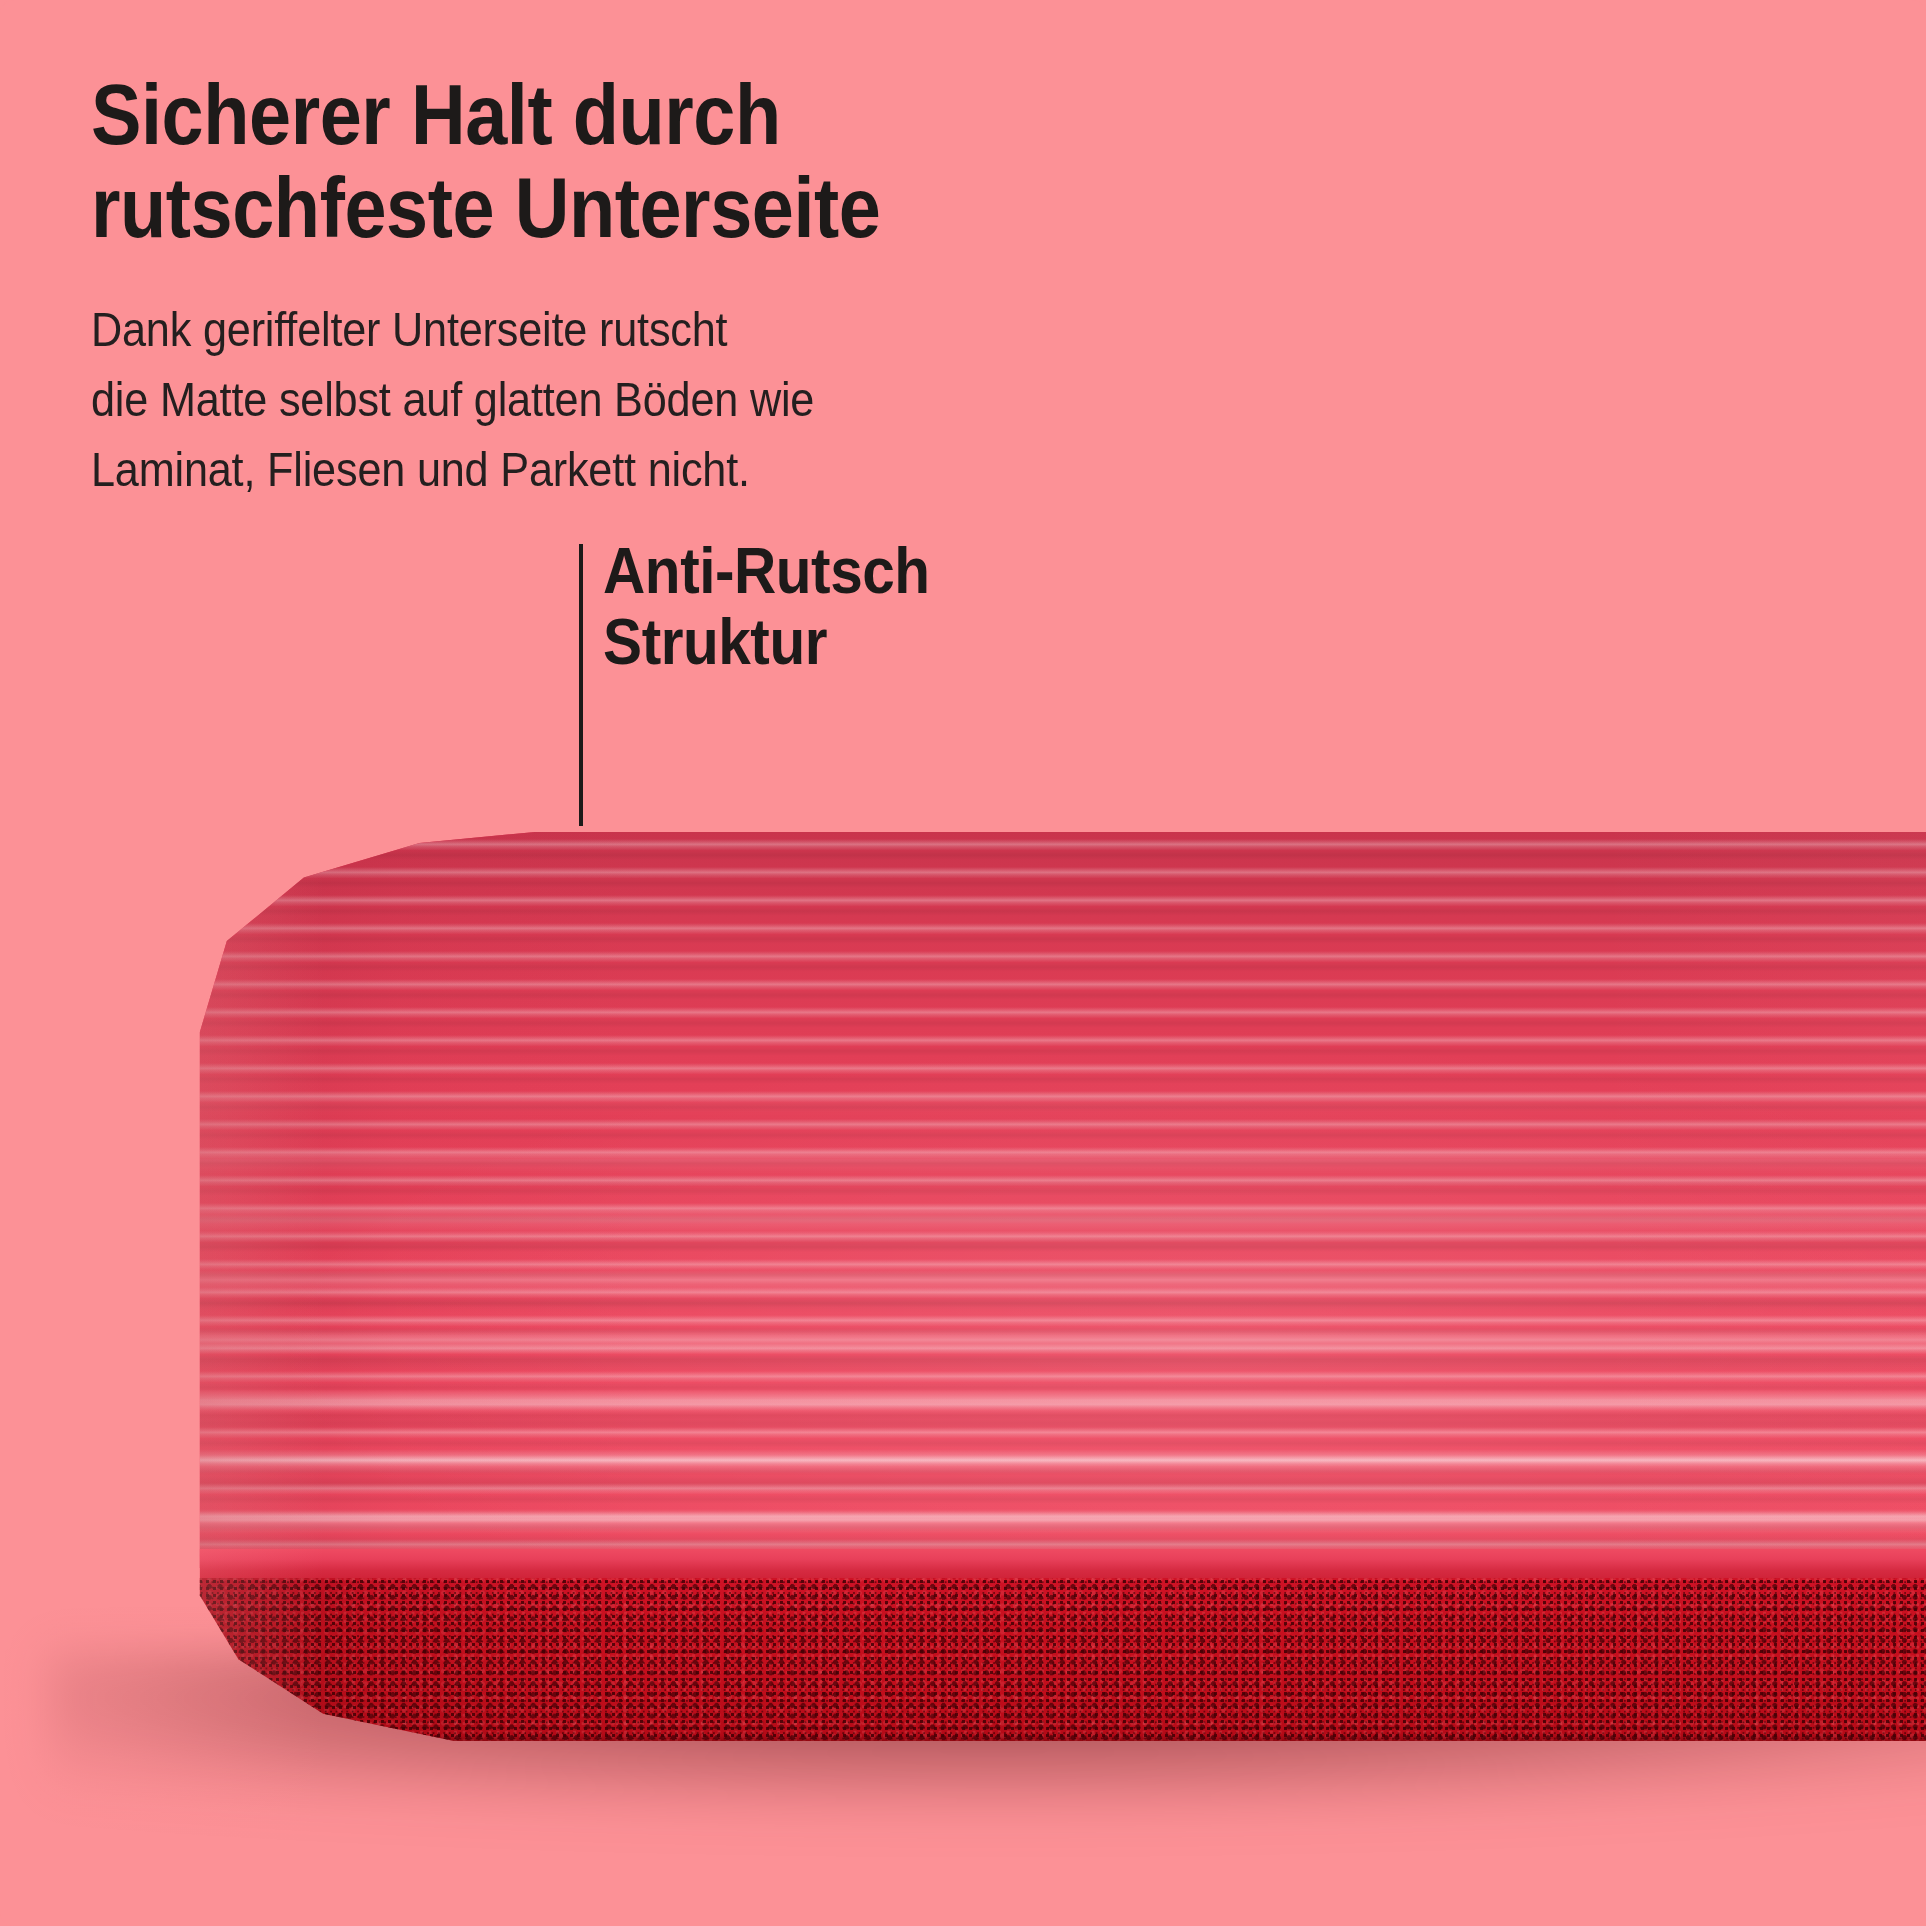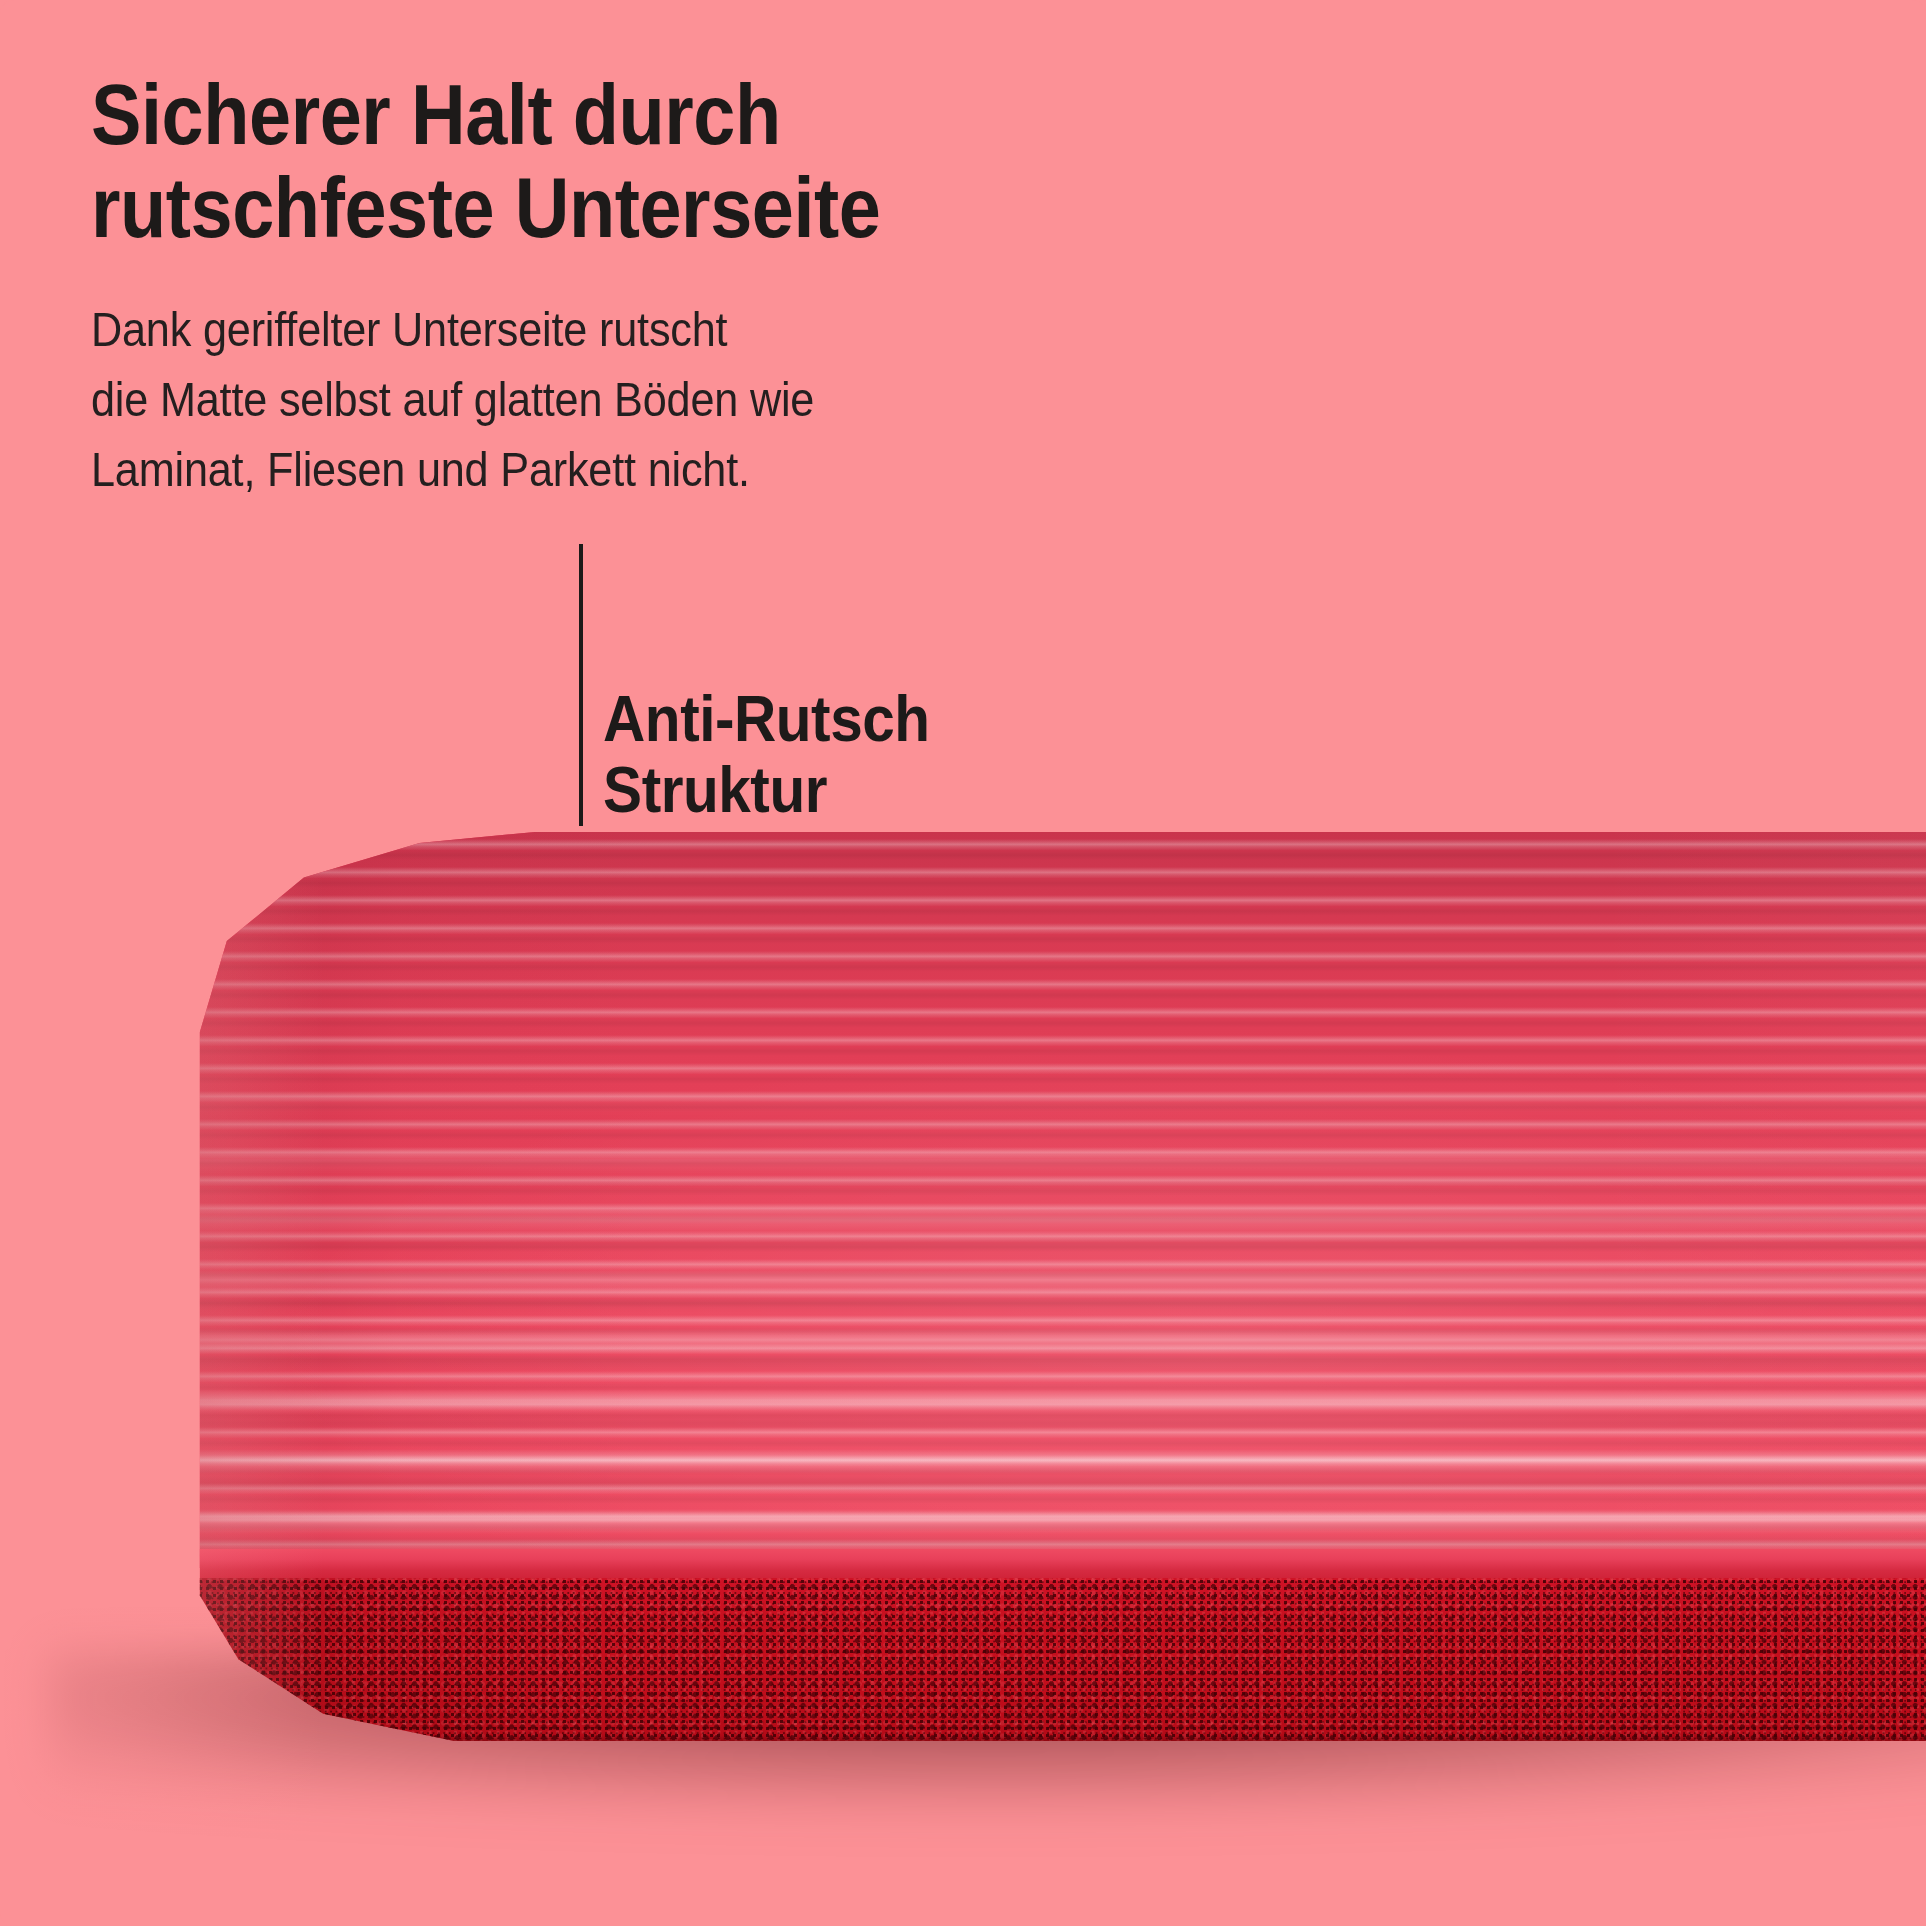--- a/index.html
+++ b/index.html
@@ -61,21 +61,21 @@
   .features {
     position: absolute;
     left: 579px;
     top: 544px;
     display: flex;
     gap: 0;
   }
   .feature {
     position: relative;
     display: flex;
-    align-items: flex-end;
+    align-items: flex-start;
     width: 662px;
   }
   .feature-rule {
     width: 3.9px;
     height: 282px;
     background: #1d1a19;
     flex: 0 0 3.9px;
   }
   .feature-label {
     margin: 0;

